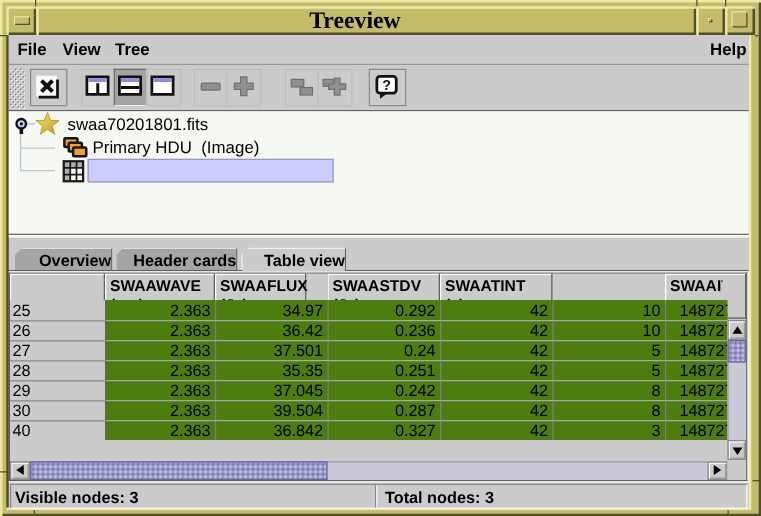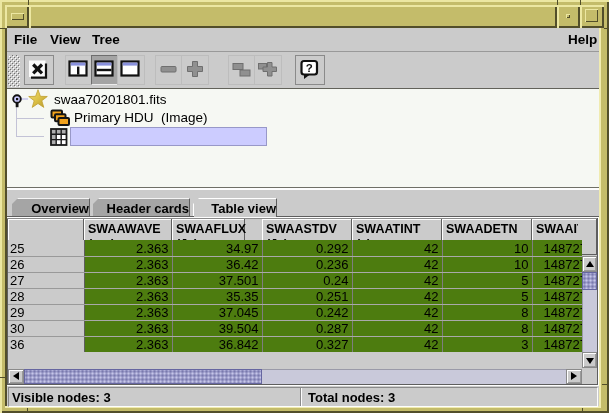--- a/index.html
+++ b/index.html
@@ -104,20 +104,21 @@
   <div class="tbseg" id="tbMenu">
       <div id="tbDash"></div>
     </div>
   <div class="tbseg" id="tbTitle"></div>
   <div class="tbseg" id="tbMin">
       <div id="tbDot"></div>
     </div>
   <div class="tbseg" id="tbMax">
       <div id="tbSq"></div>
     </div>
+  <div class="abs" id="title">Treeview</div>
 
   <div class="abs" id="content"></div>
   <div class="abs" id="innL"></div>
   <div class="abs" id="innR"></div>
   <div class="abs" id="innB"></div>
 
   <div class="abs" id="menubar"></div>
   <div class="menu" style="left:14px;">File</div>
   <div class="menu" style="left:50px;">View</div>
   <div class="menu" style="left:92px;">Tree</div>
@@ -153,21 +154,20 @@
   <div class="abs" id="tabline1"></div>
   <div class="abs" id="tabline2"></div>
   <div class="abs" style="left:194px;top:216px;width:82px;height:1px;background:#cbcbcb;"></div>
 
   <div class="abs" id="theader"></div>
   <div class="hcell" style="left:8px;width:76px;"></div>
   <div class="hcell" style="left:84px;width:88px;">SWAAWAVE<br>(um)</div>
   <div class="hcell" style="left:172px;width:73px;">SWAAFLUX<br>(Jy)</div>
   <div class="hcell" style="left:262px;width:90px;">SWAASTDV<br>(Jy)</div>
   <div class="hcell" style="left:352px;width:90px;">SWAATINT<br>(s)</div>
-  <div class="hcell" style="left:442px;width:90px;">SWAADETN</div>
   <div class="hcell" style="left:532px;width:65px;"><span style="display:inline-block;width:42px;overflow:hidden;white-space:nowrap;">SWAAITK</span></div>
 
   <div class="abs" id="dataview">
     <table class="dt">
       <colgroup>
           <col style="width:76px">
           <col style="width:88px">
           <col style="width:90px">
           <col style="width:90px">
           <col style="width:90px">
@@ -223,21 +223,21 @@
       <tr>
             <td class="rh">30</td>
             <td>2.363</td>
             <td>39.504</td>
             <td>0.287</td>
             <td>42</td>
             <td>8</td>
             <td class="lc">148727</td>
           </tr>
       <tr>
-            <td class="rh">36</td>
+            <td class="rh">40</td>
             <td>2.363</td>
             <td>36.842</td>
             <td>0.327</td>
             <td>42</td>
             <td>3</td>
             <td class="lc">148727</td>
           </tr>
     </tbody>
       </table>
   </div>

